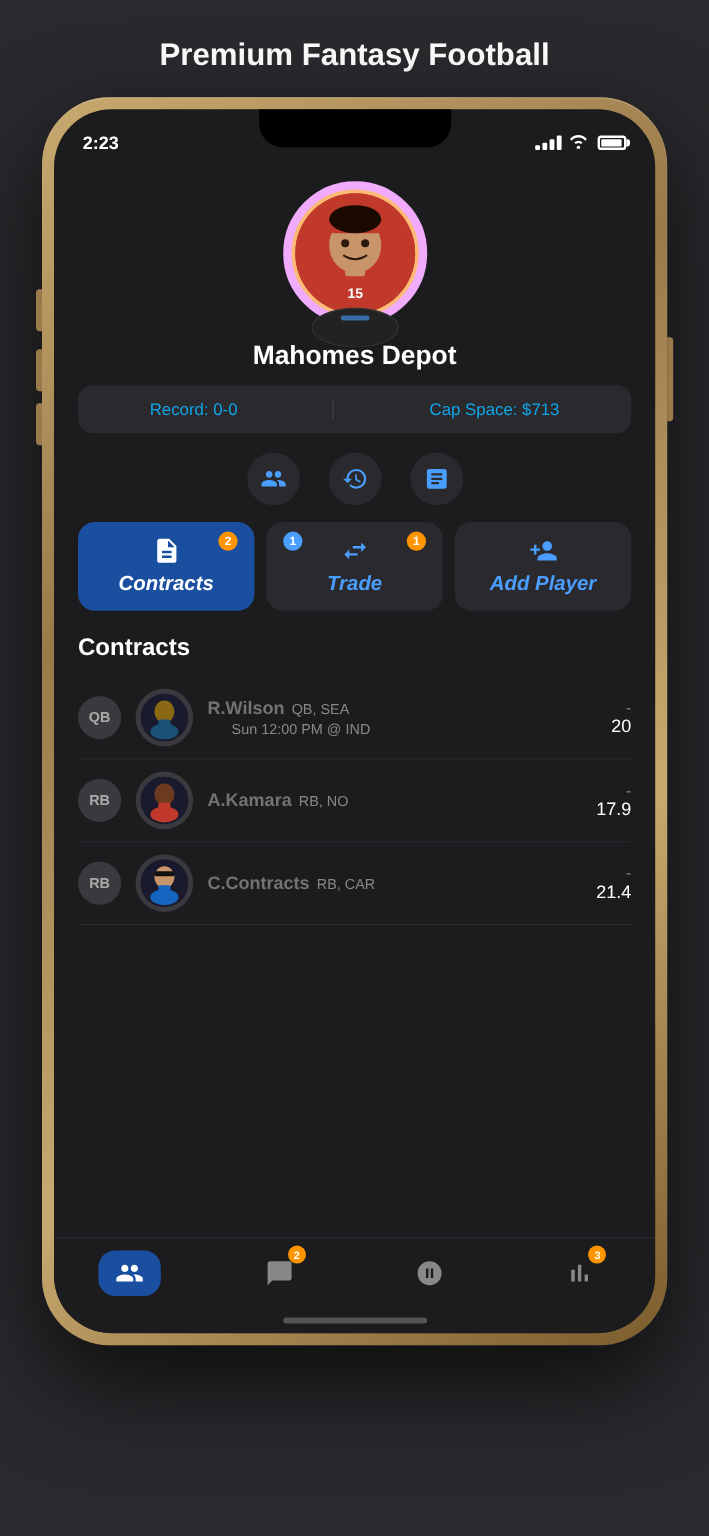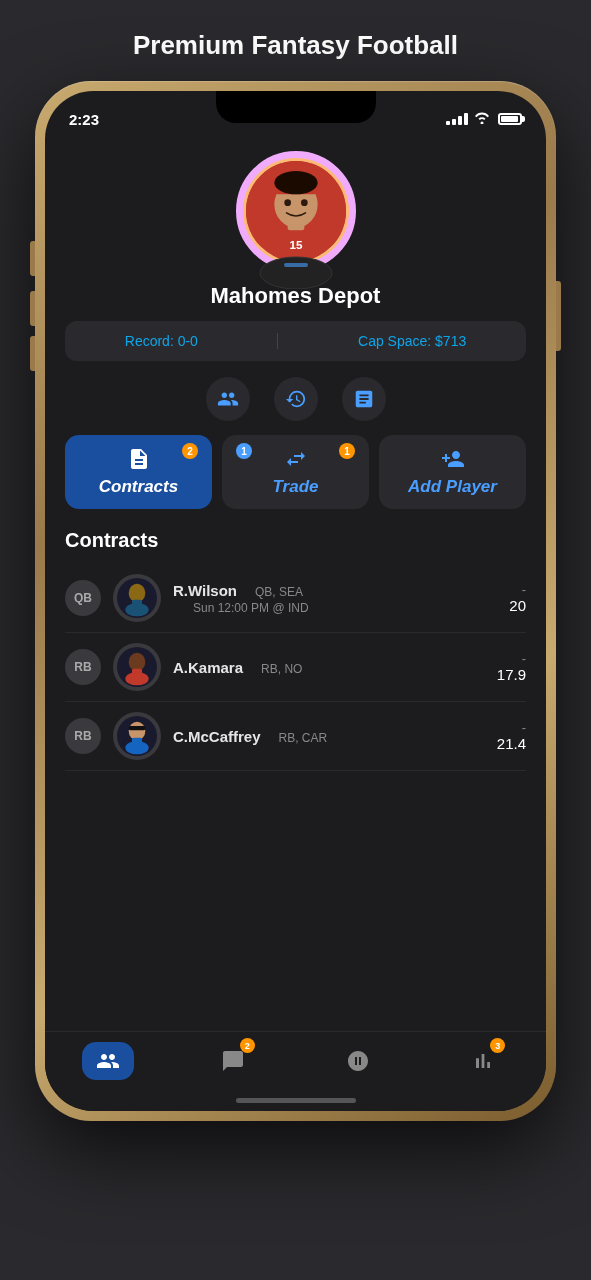--- a/index.html
+++ b/index.html
@@ -348,28 +348,27 @@
     }
     .player-info {
       flex: 1;
     }
     .player-name-row {
       display: flex;
       align-items: baseline;
       gap: 6px;
     }
     .player-name {
-      color: #e5e5e5;
+      color: #737373;
       font-size: 15px;
       font-weight: 600;
     }
     .player-pos-team {
       color: #888;
       font-size: 12px;
-      margin-left: 12px;
     }
     .player-schedule {
       color: #888;
       font-size: 12px;
       margin-top: 2px;
       margin-left: 20px;
     }
     .player-score {
       text-align: right;
     }
@@ -620,21 +619,21 @@
               <rect width="48" height="48" rx="24" fill="#1a1a2e"></rect>
               <ellipse cx="24" cy="18" rx="10" ry="11" fill="#c8956a"></ellipse>
 
               <rect x="14" y="12" width="20" height="5" rx="2" fill="#111"></rect>
               <rect x="18" y="26" width="12" height="10" fill="#1565c0" rx="2"></rect>
               <ellipse cx="24" cy="38" rx="14" ry="8" fill="#1565c0"></ellipse>
             </svg>
           </div>
           <div class="player-info">
             <div class="player-name-row">
-              <span class="player-name">C.McCaffrey</span>
+              <span class="player-name">C.Contracts</span>
               <span class="player-pos-team">RB, CAR</span>
             </div>
           </div>
           <div class="player-score">
             <div class="player-score-dash">-</div>
             <div class="player-score-val">21.4</div>
           </div>
         </div>
       </div>
     </div>

